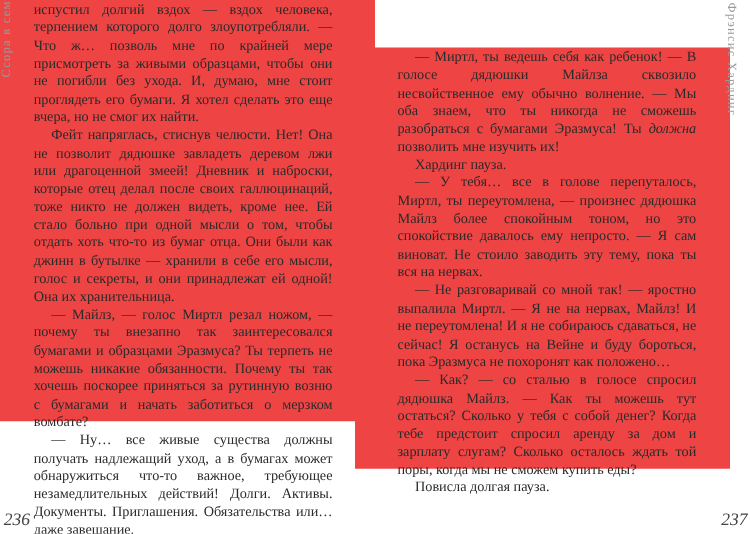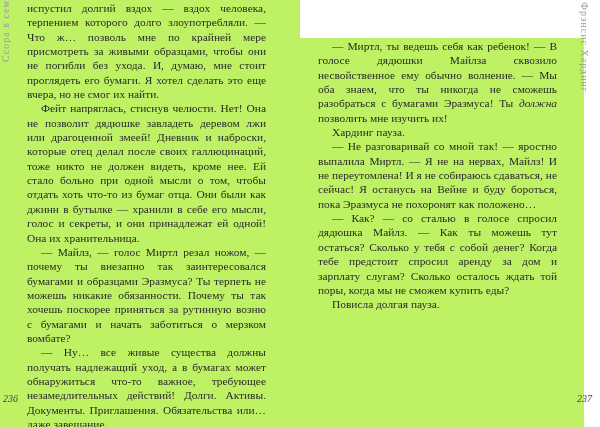--- a/index.html
+++ b/index.html
@@ -1,37 +1,37 @@
 <!DOCTYPE html>
 <html><head>
   <meta charset="utf-8">
   <style>
     html, body { margin: 0; padding: 0; background: #fff; }
     body { width: 600px; height: 427px; position: relative; overflow: hidden; }
-    .page { position: absolute; top: 0; height: 427px; width: 300px; background: #bef264; }
+    .page { position: absolute; top: 0; height: 337px; width: 300px; background: #ef4444; }
     .page-left { left: 0; }
     .page-right { left: 284px; margin-top: 38px; }
     .text {
       position: absolute; top: 1px;
       font-family: "Liberation Serif", "DejaVu Serif", serif;
       font-size: 11.4px; line-height: 14.35px; color: #2a2a2a;
       text-align: justify;
     }
     .page-left .text { left: 27px; width: 239px; }
     .page-right .text { left: 34px; width: 239px; }
     .text p { margin: 0; text-indent: 14px; }
     .text p.noindent { text-indent: 0; }
     .text em { font-style: italic; }
     .runhead {
       position: absolute; font-family: "Liberation Serif", "DejaVu Serif", serif;
       font-size: 10px; color: #9a9a9a; letter-spacing: 1px; white-space: nowrap;
     }
     .runhead-left { left: 0; top: 62px; transform-origin: left top; transform: rotate(-90deg); width: 70px; }
     .runhead-right { left: 590px; top: 2px; transform-origin: left top; transform: rotate(90deg); }
-    .folio { position: absolute; top: 393px; font-family: "Liberation Serif", "DejaVu Serif", serif; font-size: 10px; color: #444; font-style: italic; }
+    .folio { position: absolute; top: 409px; font-family: "Liberation Serif", "DejaVu Serif", serif; font-size: 14px; color: #444; font-style: italic; }
     .folio-left { left: 3px; }
     .folio-right { left: 577px; text-align: right; }
   </style>
 </head>
 <body>
 
 <div class="page page-left">
   <div class="text">
     <p class="noindent">испустил долгий вздох — вздох человека, терпением которого долго злоупотребляли. — Что ж… позволь мне по крайней мере присмотреть за живыми образцами, чтобы они не погибли без ухода. И, думаю, мне стоит проглядеть его бумаги. Я хотел сделать это еще вчера, но не смог их найти.</p>
     <p>Фейт напряглась, стиснув челюсти. Нет! Она не позволит дядюшке завладеть деревом лжи или драгоценной змеей! Дневник и наброски, которые отец делал после своих галлюцинаций, тоже никто не должен видеть, кроме нее. Ей стало больно при одной мысли о том, чтобы отдать хоть что-то из бумаг отца. Они были как джинн в бутылке — хранили в себе его мысли, голос и секреты, и они принадлежат ей одной! Она их хранительница.</p>
@@ -40,20 +40,21 @@
 
   </div>
 </div>
 <div class="runhead runhead-left">Ссора в семье</div>
 <div class="folio folio-left">236</div>
 
 <div class="page page-right">
   <div class="text">
     <p><span>— Миртл, ты ведешь себя как ребенок! — В голосе дядюшки Майлза сквозило несвойственное ему обычно волнение. — Мы оба знаем, что ты никогда не сможешь разобраться с бумагами Эразмуса! Ты </span><em>должна</em><span> позволить мне изучить их!</span></p>
     <p>Хардинг пауза.</p>
+    <p>— У тебя… все в голове перепуталось, Миртл, ты переутомлена, — произнес дядюшка Майлз более спокойным тоном, но это спокойствие давалось ему непросто. — Я сам виноват. Не стоило заводить эту тему, пока ты вся на нервах.</p>
     <p>— Не разговаривай со мной так! — яростно выпалила Миртл. — Я не на нервах, Майлз! И не переутомлена! И я не собираюсь сдаваться, не сейчас! Я останусь на Вейне и буду бороться, пока Эразмуса не похоронят как положено…</p>
     <p>— Как? — со сталью в голосе спросил дядюшка Майлз. — Как ты можешь тут остаться? Сколько у тебя с собой денег? Когда тебе предстоит спросил аренду за дом и зарплату слугам? Сколько осталось ждать той поры, когда мы не сможем купить еды?</p>
     <p>Повисла долгая пауза.</p>
 
   </div>
 </div>
 <div class="runhead runhead-right">Фрэнсис Хардинг</div>
 <div class="folio folio-right">237</div>
 
 </body></html>

